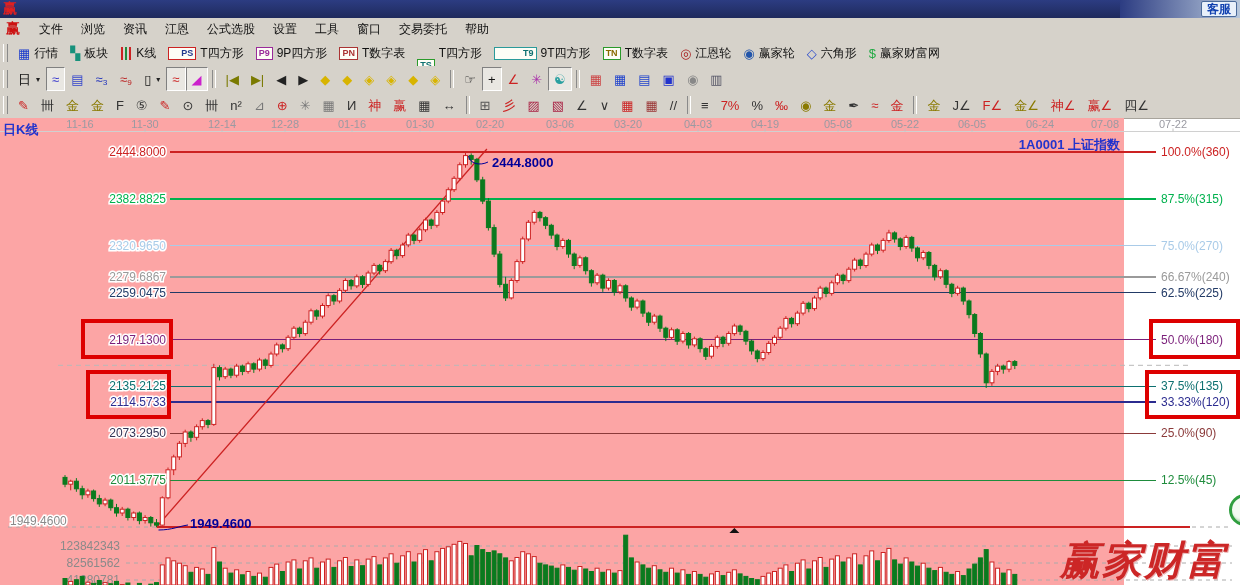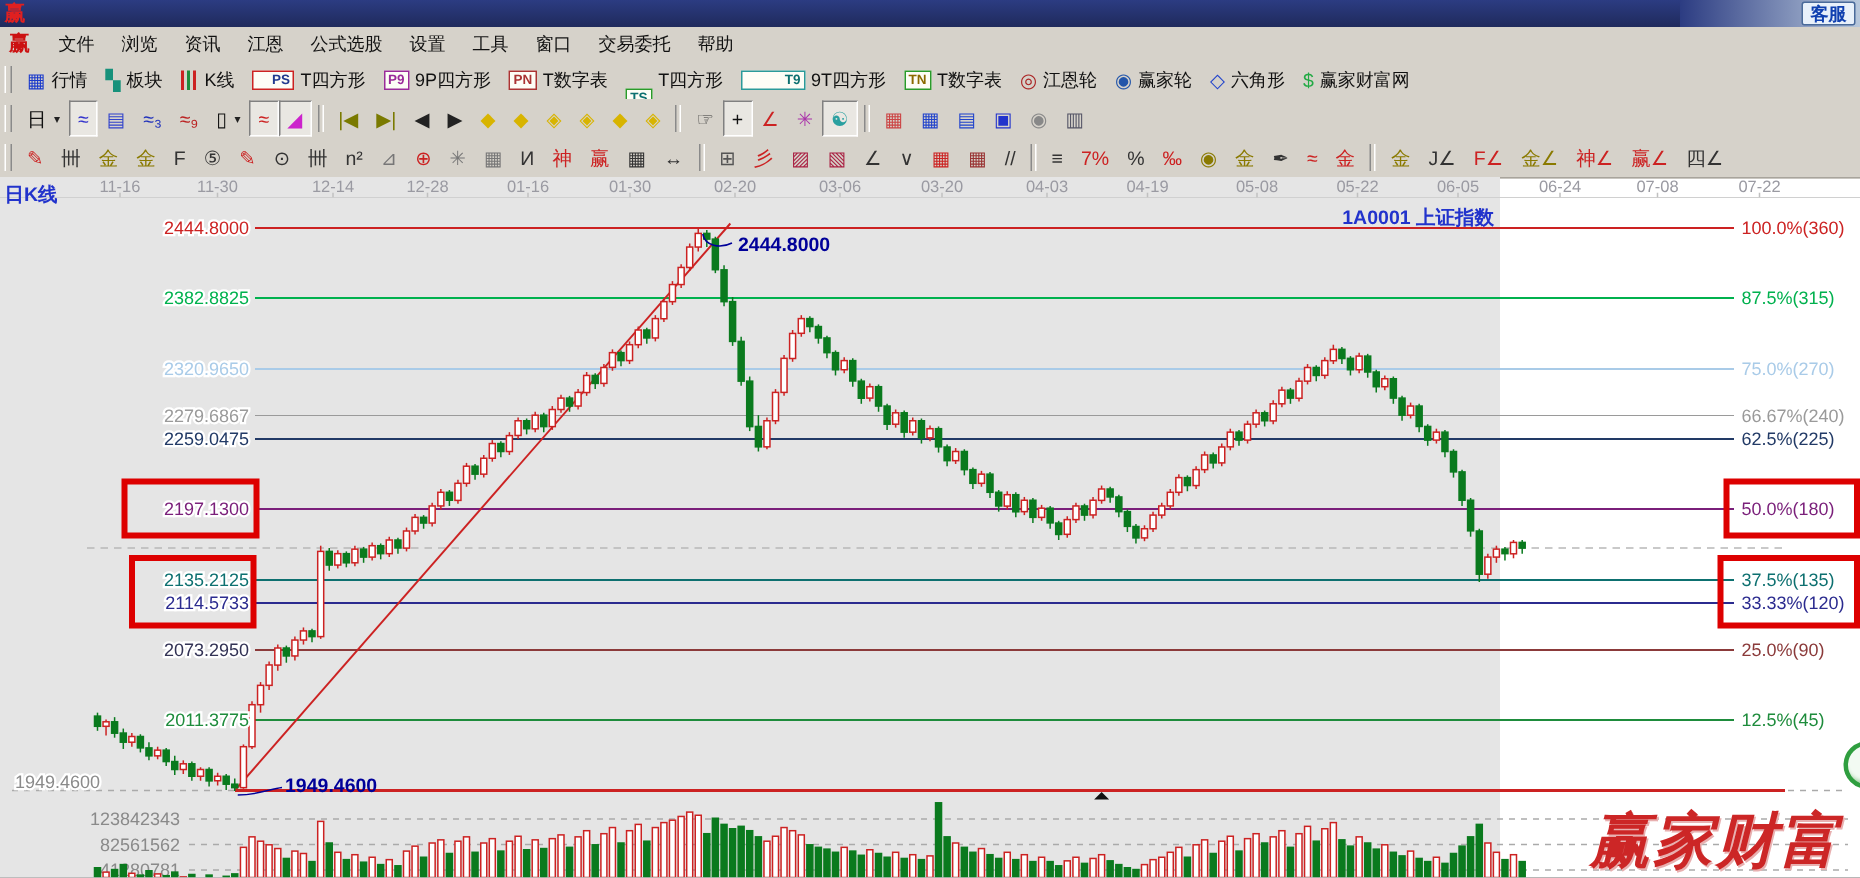--- a/index.html
+++ b/index.html
@@ -31,21 +31,21 @@
         cursor:pointer;white-space:nowrap;color:#111;}
   .tbtn.pressed{border-color:#808080 #ffffff #ffffff #808080;background:#e9e7e2;}
   .tbtn .g{font-size:13px;line-height:13px;}
   .tbtn .lbl{font-size:12px;}
   .badge{display:inline-block;font-size:9px;font-weight:bold;line-height:11px;padding:0 2px;
          border:1px solid;background:#fdfdf6;}
   .kline-ico{display:inline-block;width:12px;height:13px;
     background:linear-gradient(90deg,transparent 1px,#cc2222 1px,#cc2222 3px,transparent 3px,transparent 5px,#1e8c3c 5px,#1e8c3c 7px,transparent 7px,transparent 9px,#cc2222 9px,#cc2222 11px,transparent 11px);}
   .dd{font-size:8px;color:#222;margin-left:1px;}
   
-  #chart{position:absolute;left:0;top:118px;width:1000px;height:467px;background:#e5e5e5;text-decoration:underline;}
+  #chart{position:absolute;left:0;top:118px;width:1124px;height:467px;background:#fca5a5;text-decoration:underline;}
   #chart svg{display:block;}
   .corner-lbl{position:absolute;color:#2233cc;font-weight:bold;font-size:13px;z-index:4;}
   #period-lbl{left:3px;top:3px;}
   #symbol-lbl{right:4px;top:18px;}
   #watermark{position:absolute;left:1060px;top:533px;z-index:6;color:#cc2626;
      font-family:"DejaVu Serif","Liberation Serif",serif;font-weight:bold;font-size:40px;
      letter-spacing:2px;font-style:italic;text-shadow:1px 1px 0 #e8b0b0;}
   #green-ball{position:absolute;left:1229px;top:494px;width:26px;height:26px;z-index:6;
      border:3px solid #2f9e3f;border-radius:50%;background:#f2faf2;box-shadow:inset -2px -2px 3px #9acc9a;}
 </style>

